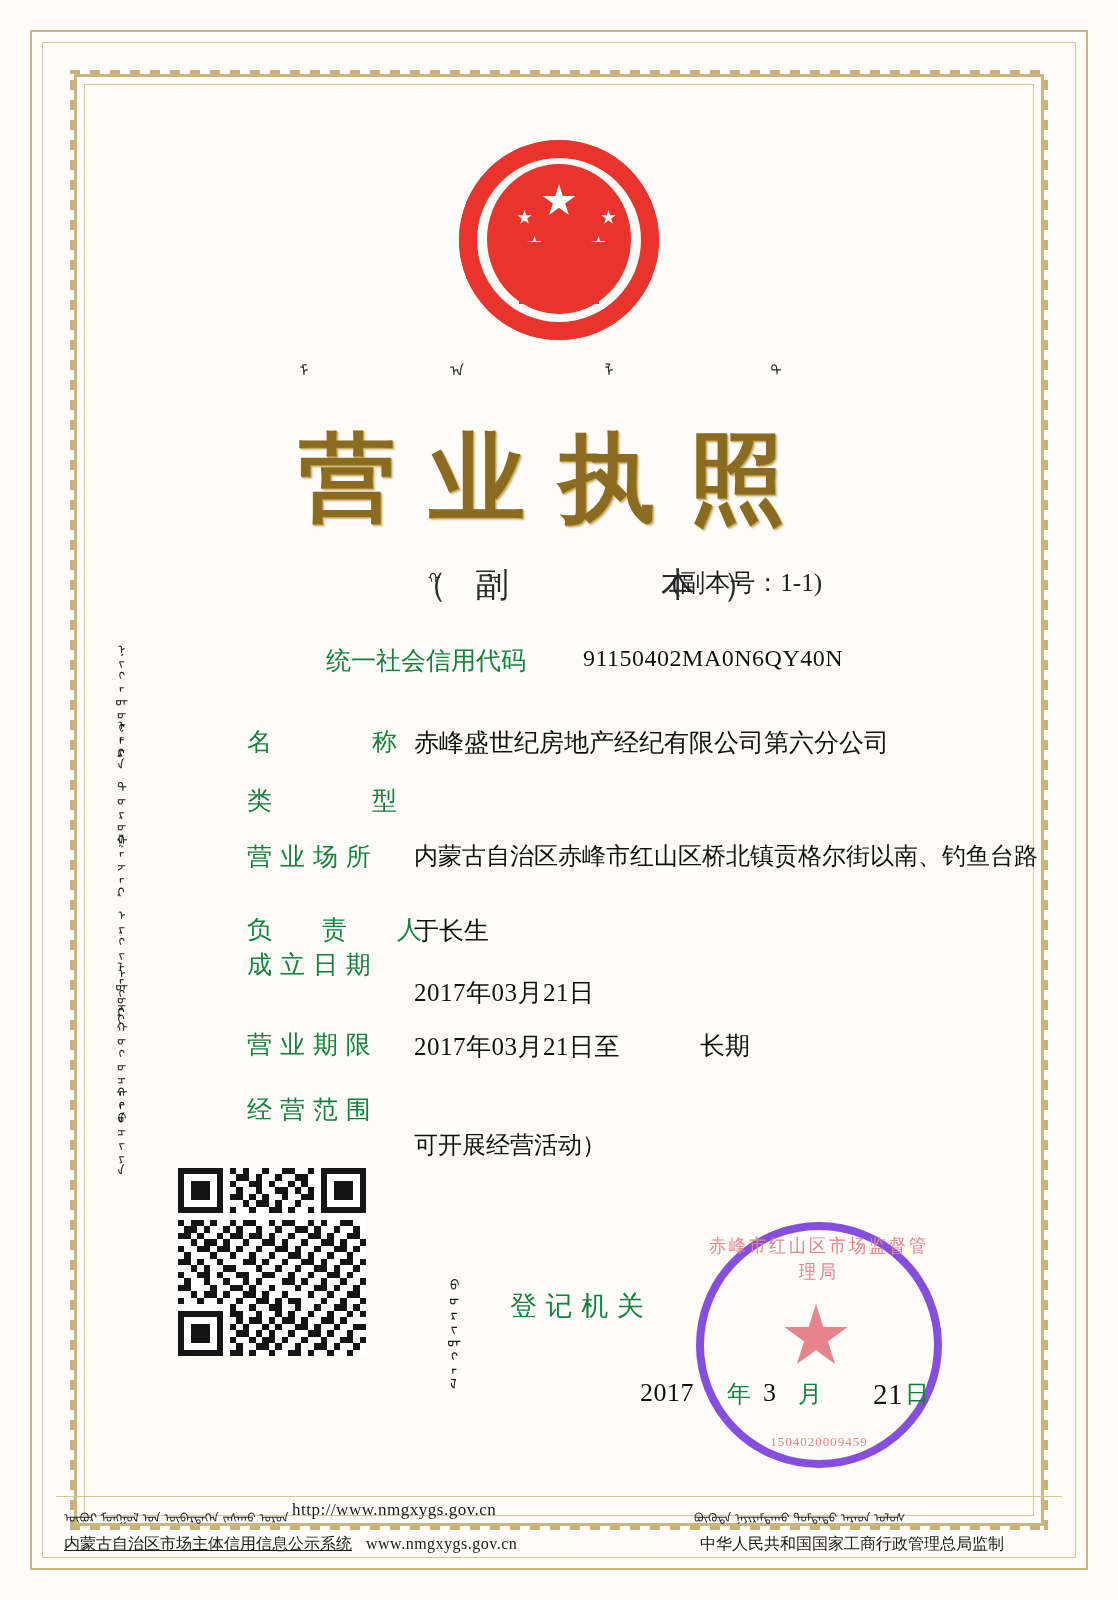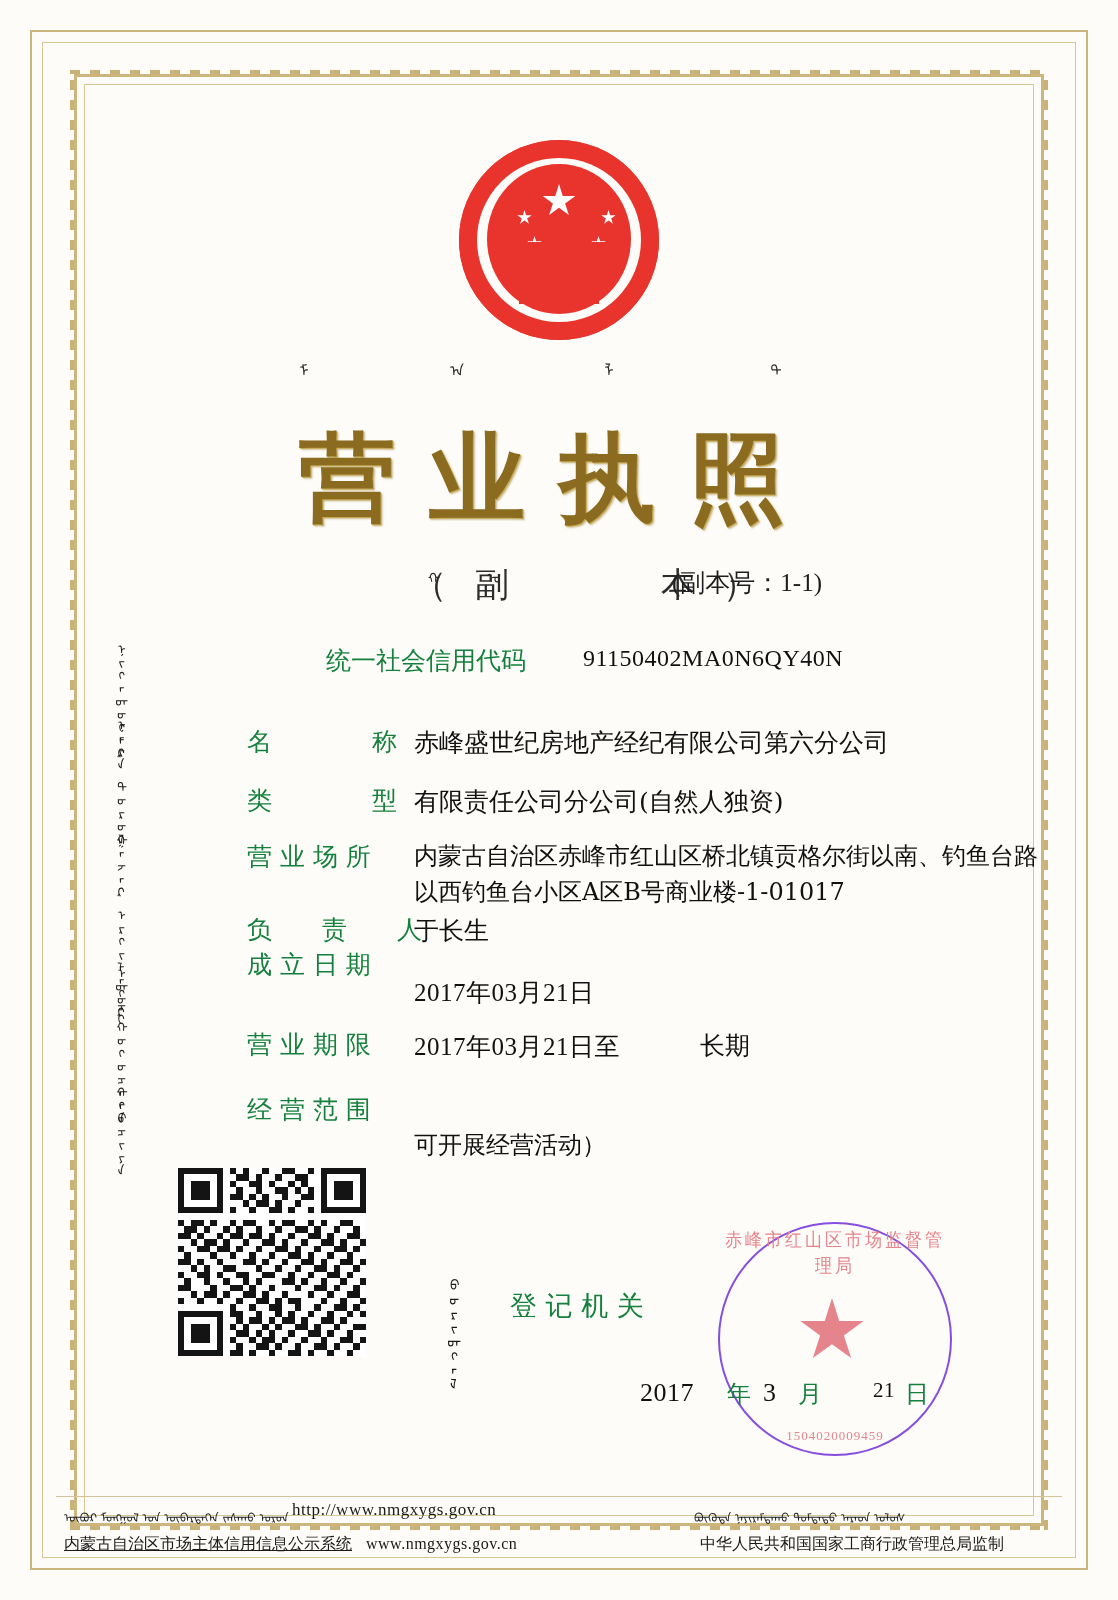--- a/index.html
+++ b/index.html
@@ -201,24 +201,24 @@
   
   .qr {
     position: absolute;
     left: 178px; top: 1168px;
     width: 188px; height: 188px;
   }
 
   
   .seal {
     position: absolute;
-    left: 718px; top: 1222px;
+    left: 696px; top: 1222px;
     width: 230px; height: 230px;
     border-radius: 50%;
-    border: 2px solid #6d28d9;
+    border: 8px solid #6d28d9;
     opacity: 0.82;
   }
   .seal .seal-star {
     position: absolute;
     left: 79px; top: 74px;
     width: 66px; height: 66px;
     background: #e06a74;
     clip-path: polygon(50% 0%, 61% 35%, 98% 35%, 68% 57%, 79% 91%, 50% 70%, 21% 91%, 32% 57%, 2% 35%, 39% 35%);
   }
   .seal .seal-text-top {
@@ -309,26 +309,24 @@
   <div class="mong-label" style="left:112px; top:642px; height:34px;">ᠨᠢᠭᠡᠳᠦᠭᠡᠷ</div>
   <div class="label-cn" style="left:326px; top:644px;">统一社会信用代码</div>
   <div class="value value-mono" style="left:583px; top:645px; font-size:24px;">91150402MA0N6QY40N</div>
 
   <div class="mong-label" style="left:112px; top:718px; height:34px;">ᠨᠡᠷᠡ</div>
   <div class="label-cn" style="left:247px; top:725px; letter-spacing:0;">名　　　　称</div>
   <div class="value" style="left:414px; top:726px;">赤峰盛世纪房地产经纪有限公司第六分公司</div>
 
   <div class="mong-label" style="left:112px; top:780px; height:34px;">ᠲᠥᠷᠥᠯ</div>
   <div class="label-cn" style="left:247px; top:784px;">类　　　　型</div>
-  <div class="value" style="left:414px; top:785px;">有限责任公司分公司(自然人独资)</div>
 
   <div class="mong-label" style="left:112px; top:833px; height:34px;">ᠭᠠᠵᠠᠷ</div>
   <div class="label-cn" style="left:247px; top:840px;">营 业 场 所</div>
   <div class="value" style="left:414px; top:840px; font-size:24px;">内蒙古自治区赤峰市红山区桥北镇贡格尔街以南、钓鱼台路</div>
-  <div class="value" style="left:414px; top:876px; font-size:24px;">以西钓鱼台小区A区B号商业楼-1-01017</div>
 
   <div class="mong-label" style="left:112px; top:908px; height:34px;">ᠡᠷᠬᠢᠯᠡᠭᠴᠢ</div>
   <div class="label-cn" style="left:247px; top:913px;">负　　责　　人</div>
   <div class="value" style="left:414px; top:914px;">于长生</div>
 
   <div class="mong-label" style="left:112px; top:966px; height:34px;">ᠡᠳᠦᠷ</div>
   <div class="label-cn" style="left:247px; top:948px;">成 立 日 期</div>
   <div class="value value-mono" style="left:414px; top:976px;">2017年03月21日</div>
 
   <div class="mong-label" style="left:112px; top:1020px; height:34px;">ᠬᠤᠭᠤᠴᠠᠭᠠ</div>
@@ -584,21 +582,21 @@
   <div class="seal">
     <div class="seal-text-top">赤峰市红山区市场监督管理局</div>
     <div class="seal-star"></div>
     <div class="seal-text-bottom">1504020009459</div>
   </div>
 
   <div class="value value-mono" style="left:640px; top:1378px; font-size:26px;">2017</div>
   <div class="label-cn" style="left:727px; top:1378px; font-size:24px;">年</div>
   <div class="value value-mono" style="left:763px; top:1378px; font-size:26px;">3</div>
   <div class="label-cn" style="left:798px; top:1378px; font-size:24px;">月</div>
-  <div class="value value-mono" style="left:873px; top:1378px; font-size:21px;">21</div>
+  <div class="value value-mono" style="left:873px; top:1378px; font-size:29px;">21</div>
   <div class="label-cn" style="left:905px; top:1378px; font-size:24px;">日</div>
 
   <div class="footer-line"></div>
   <div class="mong-footer" style="left:64px; top:1505px;">ᠥᠪᠥᠷ ᠮᠣᠩᠭᠣᠯ ᠤᠨ ᠥᠪᠡᠷᠲᠡᠭᠡᠨ ᠵᠠᠰᠠᠬᠤ ᠣᠷᠣᠨ</div>
   <div class="mong-footer" style="left:694px; top:1505px;">ᠪᠦᠭᠦᠳᠡ ᠨᠠᠶᠢᠷᠠᠮᠳᠠᠬᠤ ᠳᠤᠮᠳᠠᠳᠤ ᠠᠷᠠᠳ ᠤᠯᠤᠰ</div>
   <div class="footer footer-url" style="left:292px; top:1500px; font-size:17px;">http://www.nmgxygs.gov.cn</div>
   <div class="footer" style="left:64px; top:1534px; font-size:16px;text-decoration:underline;">内蒙古自治区市场主体信用信息公示系统</div>
   <div class="footer footer-url" style="left:366px; top:1535px; font-size:16px;">www.nmgxygs.gov.cn</div>
   <div class="footer" style="left:700px; top:1534px; font-size:16px;">中华人民共和国国家工商行政管理总局监制</div>
 

